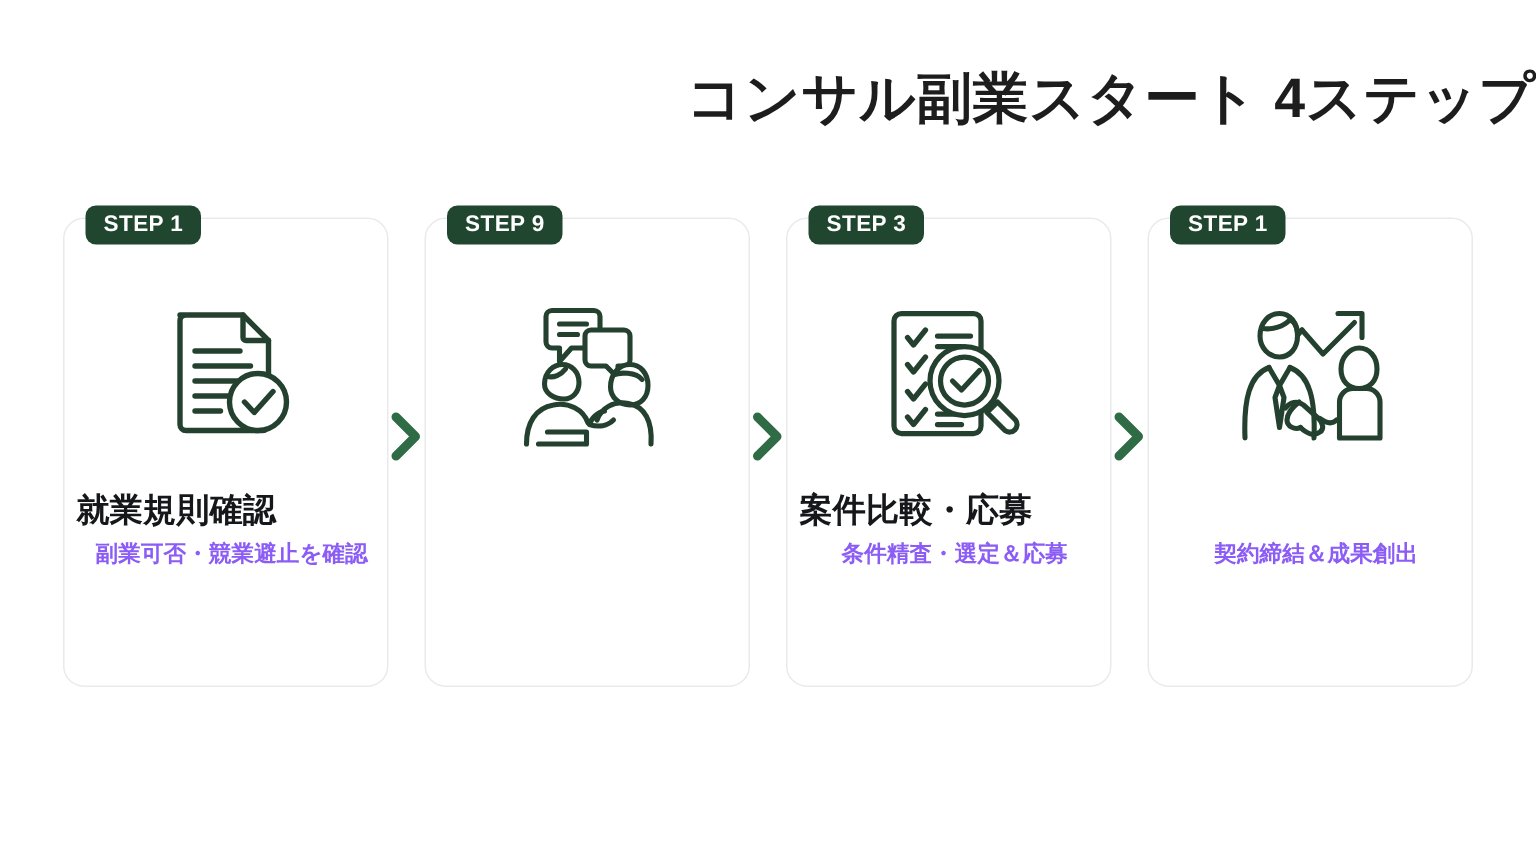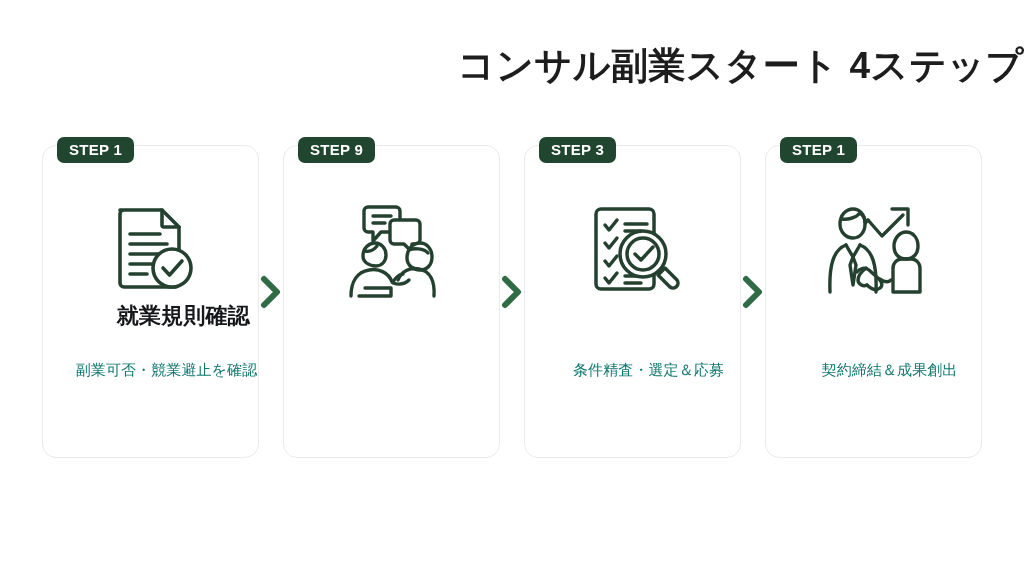--- a/index.html
+++ b/index.html
@@ -84,41 +84,42 @@
     display: flex;
     align-items: center;
     justify-content: center;
   }
   .icon-wrap svg {
     display: block;
   }
 
   .card-title {
     position: absolute;
-    top: 156px;
+    top: 180px;
     left: 8px;
     width: calc(100% - 16px);
-    text-align: right;
+    text-align: left;
     font-size: 22px;
     font-weight: bold;
     color: #15171a;
     line-height: 1.25;
     letter-spacing: 0.2px;
   }
 
   .card-sub {
     position: absolute;
     top: 212px;
-    left: 28px;
+    left: 16px;
     width: calc(100% - 24px);
     text-align: center;
     font-size: 15px;
-    color: #0f766e;
+    color: #8b5cf6;
     line-height: 1.55;
     letter-spacing: 0.1px;
+    font-weight: bold;
   }
 
   
   .chevron {
     flex: 0 0 auto;
     width: 24px;
     height: 313px;
     display: flex;
     align-items: center;
     justify-content: center;
@@ -206,20 +207,21 @@
           <path d="M46 33 H62"></path>
           <path d="M46 78 H68"></path>
           <path d="M46 85 H62"></path>
           <circle cx="64" cy="56" r="23" fill="#ffffff"></circle>
           <circle cx="64" cy="56" r="16"></circle>
           <path d="M56 56 l6 6 l12 -13"></path>
           <path d="M80 73 l14 14"></path>
           <path d="M86 70 l12 12 a5 5 0 0 1 -7 7 l-12 -12 z" fill="#ffffff"></path>
         </svg>
       </div>
+      <div class="card-title">案件比較・応募</div>
       <div class="card-sub">条件精査・選定＆応募</div>
     </div>
 
     <div class="chevron">
       <div class="chevron-inner">
         <svg width="22" height="34" viewBox="0 0 22 34" fill="none" stroke="#2f6b45" stroke-width="6" stroke-linecap="round" stroke-linejoin="round">
           <path d="M4 4 L17 17 L4 30"></path>
         </svg>
       </div>
     </div>

